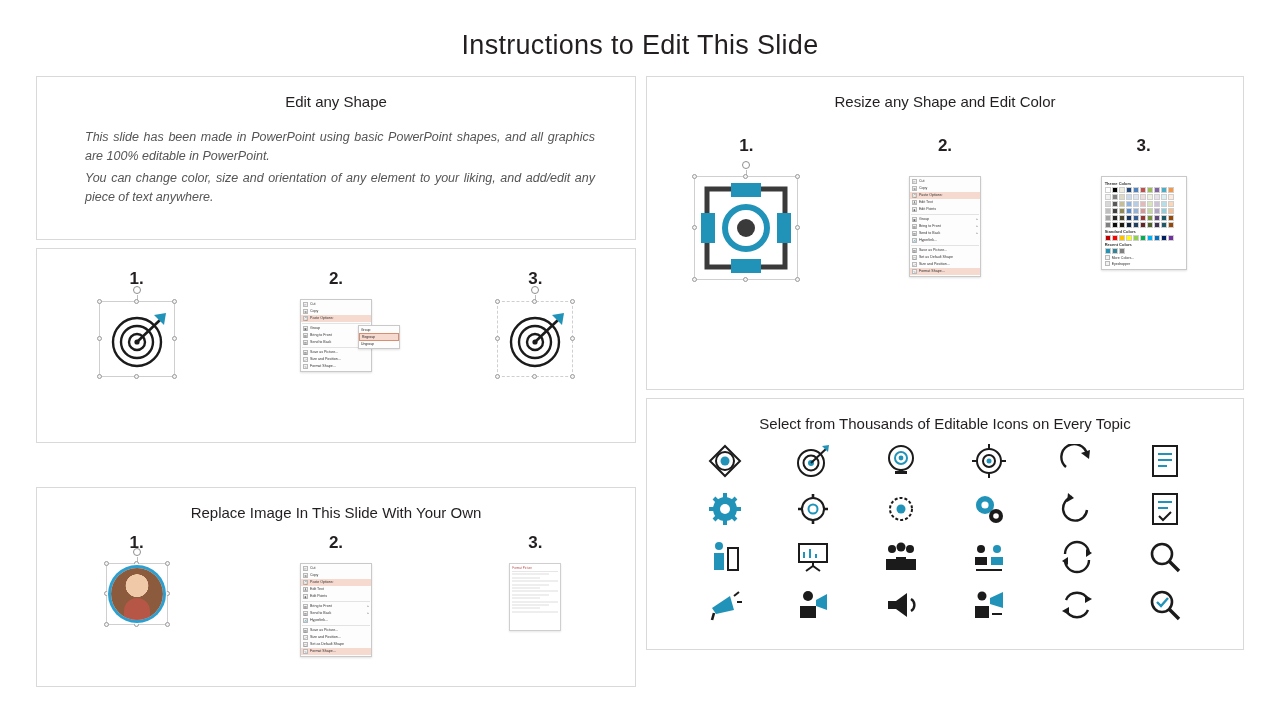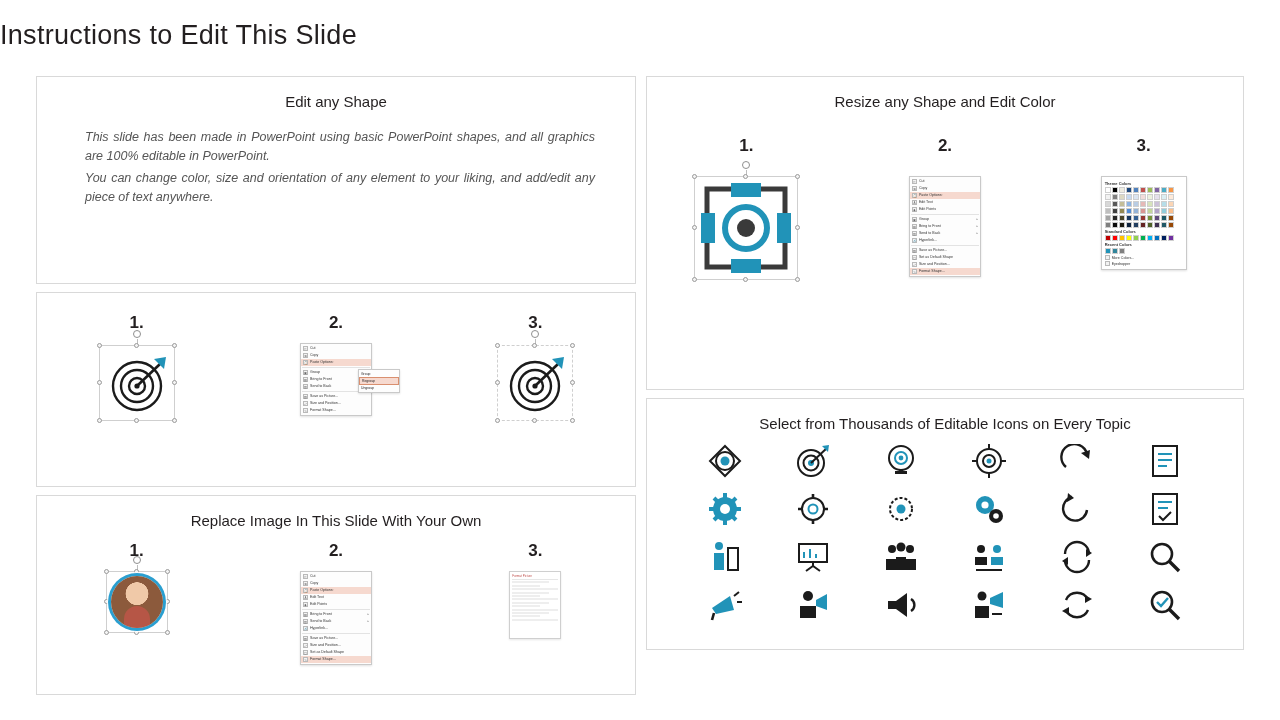--- a/index.html
+++ b/index.html
@@ -8,24 +8,25 @@
     width: 1280px; height: 720px;
     background: #ffffff;
     font-family: "Liberation Sans", sans-serif;
     color: #231f20;
     overflow: hidden;
     position: relative;
   }
   .slide { width: 1280px; height: 720px; position: relative; }
 
   .title {
+    text-align: center;
     font-size: 27px;
     font-weight: normal;
     letter-spacing: .3px;
-    padding-top: 20px;
+    padding-top: 30px;
     color: #231f20;
   }
 
   .grid {
     position: absolute;
     left: 36px; top: 76px;
     width: 1208px; height: 620px;
     display: flex;
     gap: 10px;
   }
@@ -198,21 +199,21 @@
 <body>
 
 <div class="slide">
 
   <div class="title">Instructions to Edit This Slide</div>
 
   <div class="grid">
 
     <div class="col-left">
 
-      <div class="card" style="height:208px;">
+      <div class="card" style="height:164px;">
         <div class="card-title">Edit any Shape</div>
         <div class="body-text">This slide has been made in PowerPoint using basic PowerPoint shapes, and all graphics are 100% editable in PowerPoint.</div>
         <div class="body-text">You can change color, size and orientation of any element to your liking, and add/edit any piece of text anywhere.</div>
       </div>
 
       <div class="card" style="height:195px;">
         <div class="steps" style="margin-top:20px;">
 
           <div class="step">
             <div class="step-num">1.</div>
@@ -320,21 +321,21 @@
                   <path d="M27 31 L50 9" stroke="#1b1b1b" stroke-width="2.6"></path>
                   <path d="M44 4 L56 2 L54 14 Z" fill="#2193b8"></path>
                 </svg>
               </div>
             </div>
           </div>
 
         </div>
       </div>
 
-      <div class="card" style="height:200px;">
+      <div class="card" style="height:200px;margin-top:36px;">
         <div class="card-title">Replace Image In This Slide With Your Own</div>
         <div class="steps" style="margin-top:12px;">
 
           <div class="step">
             <div class="step-num">1.</div>
             <div class="sel-frame" style="width:62px;height:62px;margin-top:10px;">
               <div class="rot"></div>
               <div class="h tl"></div>
               <div class="h tc"></div>
               <div class="h tr"></div>

